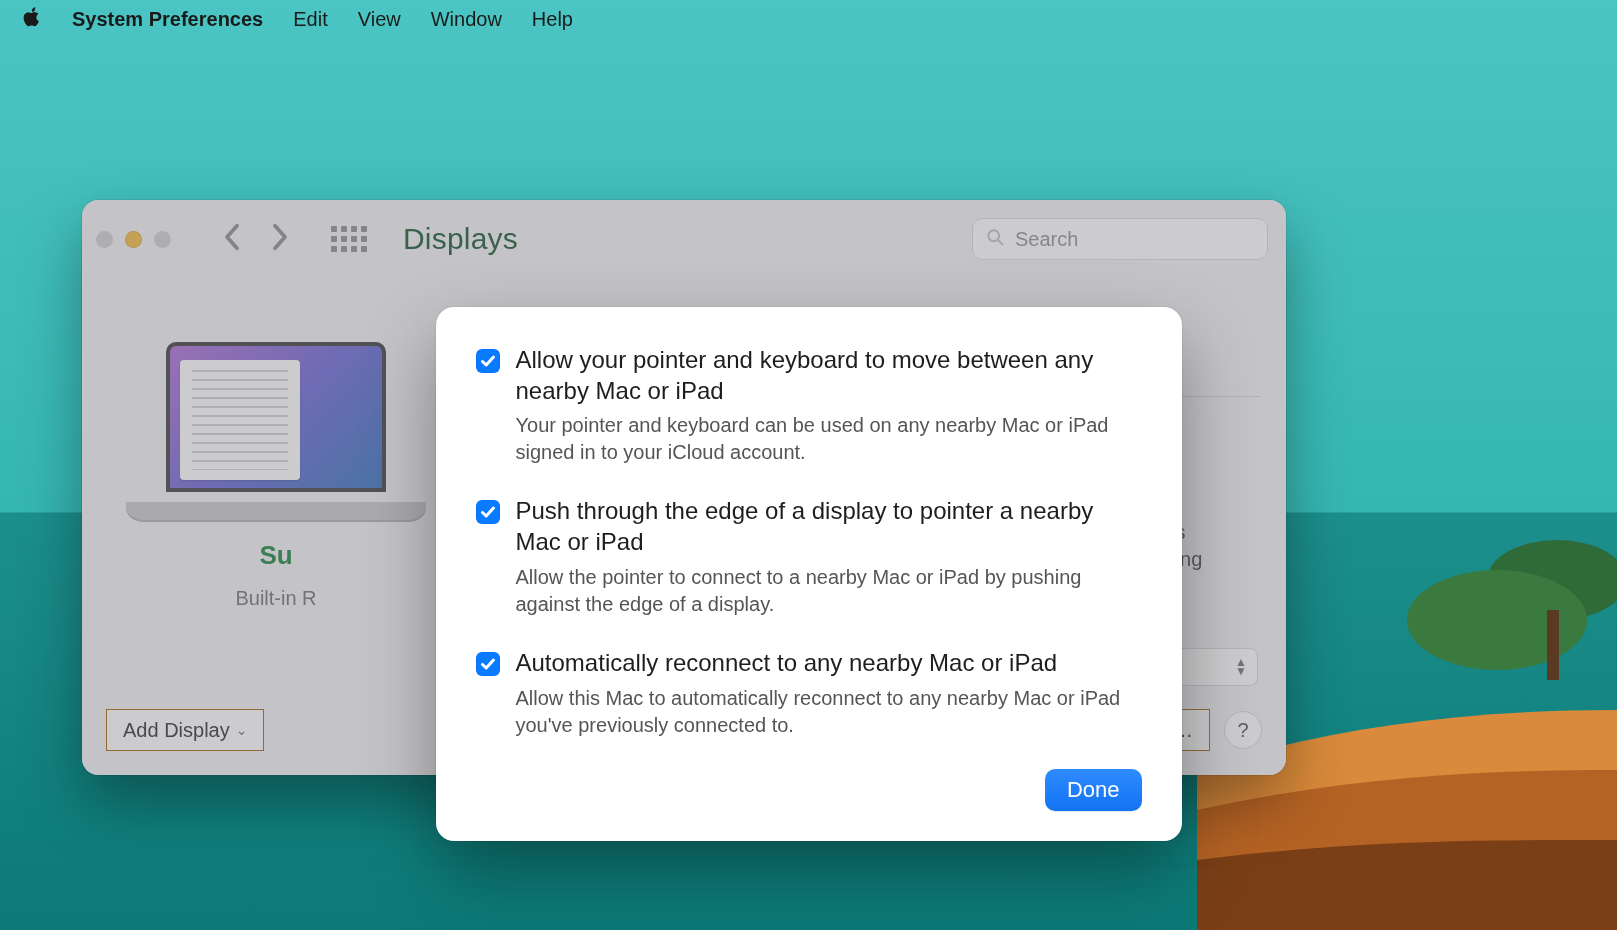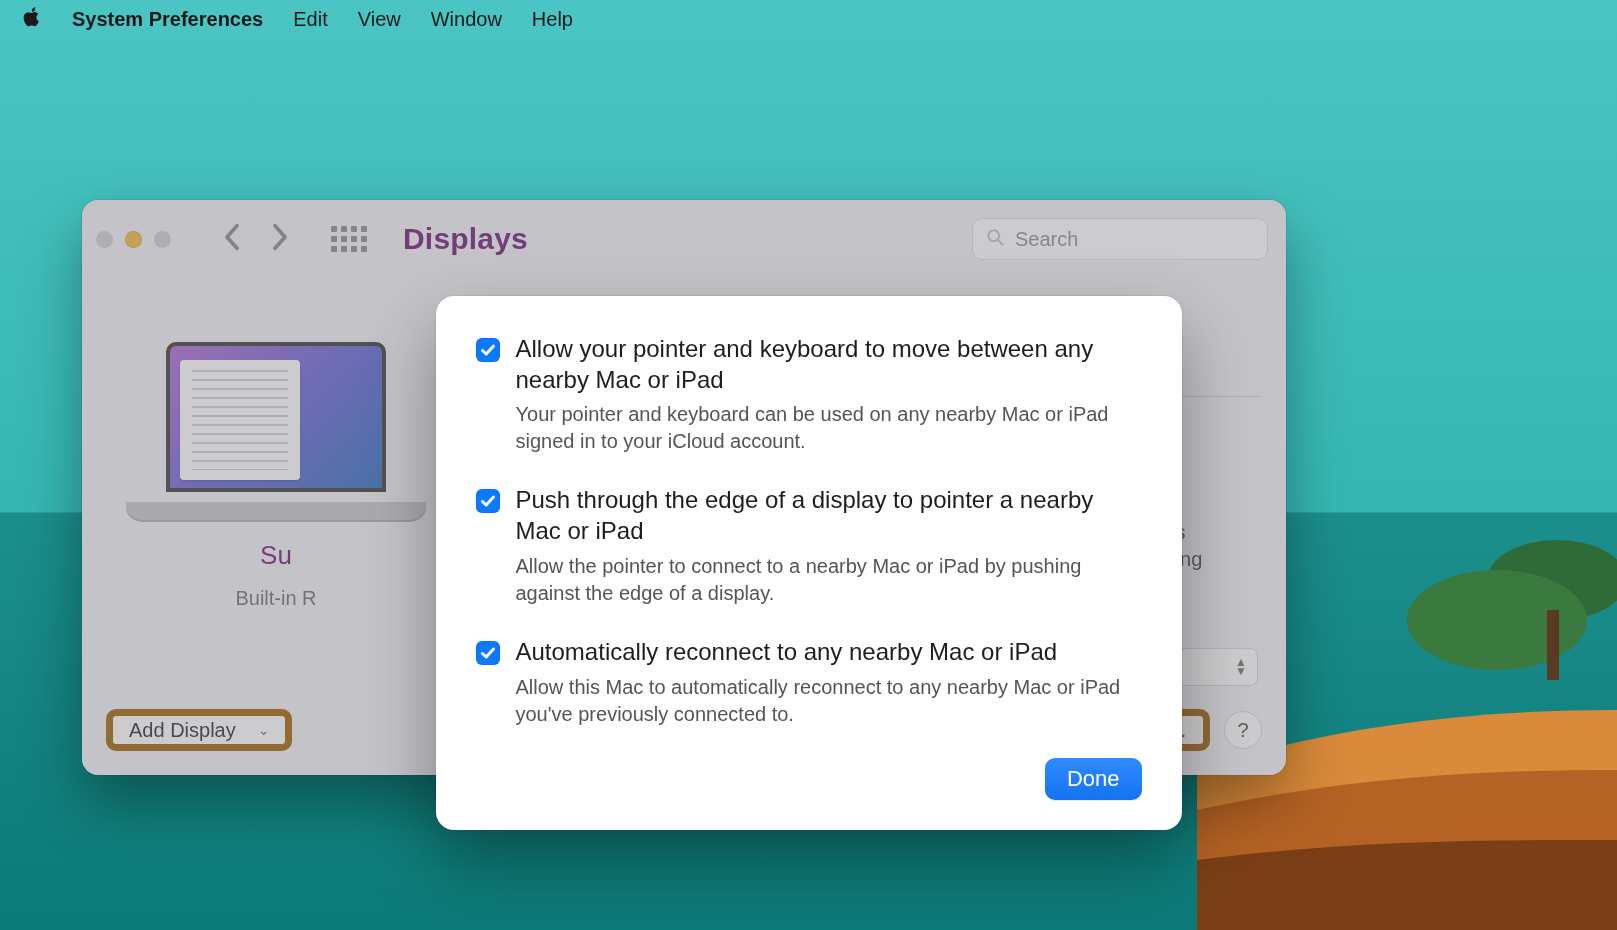--- a/index.html
+++ b/index.html
@@ -64,21 +64,21 @@
   .dot.red { background:#cfcfd1; }
   .dot.yellow { background:#f6b83c; box-shadow: inset 0 0 0 1px rgba(0,0,0,.1);}
   .dot.green { background:#cfcfd1; }
 
   .nav-arrows { display:flex; gap:26px; margin-left:18px; }
   .nav-arrows svg { width:22px; height:30px; }
 
   .grid-btn { margin-left: 30px; display:grid; grid-template-columns:repeat(4,6px); grid-template-rows:repeat(3,6px); gap:4px; }
   .grid-btn span { background:#8a8a8e; border-radius:1px; }
 
-  .title-text { margin-left: 26px; font-size:30px; font-weight:700; color:#701a75; letter-spacing:.2px;}
+  .title-text { margin-left: 26px; font-size:30px; font-weight:400; color:#14532d; letter-spacing:.2px;}
 
   .search-wrap {
     margin-left:auto;
     width: 296px; height:42px;
     background:#fff;
     border:1px solid #d9d9de;
     border-radius:10px;
     display:flex; align-items:center;
     padding: 0 12px; gap:10px;
   }
@@ -113,21 +113,21 @@
   .laptop .screen .doc::before{
     content:""; position:absolute; inset:10px 12px 10px 12px;
     background:
       repeating-linear-gradient(#cfcfd4 0 2px, transparent 2px 9px);
   }
   .laptop .base {
     position:absolute; left:0; bottom:12px; width:300px; height:18px;
     background:#c9c9cc; border-radius: 0 0 18px 18px / 0 0 14px 14px;
     box-shadow: 0 2px 0 #aeaeb2;
   }
-  .display-card .name { font-size:26px; color:#701a75; font-weight:400; margin-top:6px;}
+  .display-card .name { font-size:26px; color:#15803d; font-weight:700; margin-top:6px;}
   .display-card .sub  { font-size:20px; color:#6f6f73; margin-top:16px;}
 
   .right-partial {
     position:absolute; right: 26px; top: 118px;
     width: 220px; text-align:left;
     color:#3e3e40;
   }
   .right-partial .hline {
     border-top:1px solid #d0d0d5; margin-bottom:18px;
   }
@@ -140,36 +140,36 @@
     display:flex; align-items:center; justify-content:flex-end; padding-right:10px;
   }
   .select-stub .ud { font-size:12px; color:#6f6f73; line-height:.6; display:flex; flex-direction:column; gap:1px;}
 
   .bottom-row {
     position:absolute; left:24px; right:24px; bottom:22px; height:46px;
     display:flex; align-items:center; gap:14px;
   }
   .chip-btn {
     height:42px; padding:0 16px;
-    background:#fff; border:7px solid #a16207; border-radius:10px;
-    display:flex; align-items:center; gap:22px;
+    background:#fff; border:1px solid #a16207; border-radius:0;
+    display:flex; align-items:center; gap:6px;
     font-size:20px; color:#2d2d30;
   }
   .chip-btn .chev { font-size:14px; color:#6f6f73; }
   .spacer { flex:1; }
   .help-btn {
     width:38px; height:38px; border-radius:50%; background:#fff; border:1px solid #d5d5da;
     display:flex; align-items:center; justify-content:center; font-size:20px; color:#4a4a4c;
   }
 
   
   .sheet {
     position:absolute;
     left: 50%; transform: translateX(-50%);
-    top: 296px;
+    top: 307px;
     width: 746px;
     background:#fff; border-radius:18px;
     box-shadow: 0 32px 70px rgba(0,0,0,.35), 0 0 0 1px rgba(0,0,0,.05);
     padding: 38px 40px 30px 40px;
     z-index: 50;
   }
   .opt { display:flex; gap:16px; margin-bottom: 30px; }
   .opt:last-of-type { margin-bottom: 22px; }
   .cbx {
     flex: 0 0 auto;

